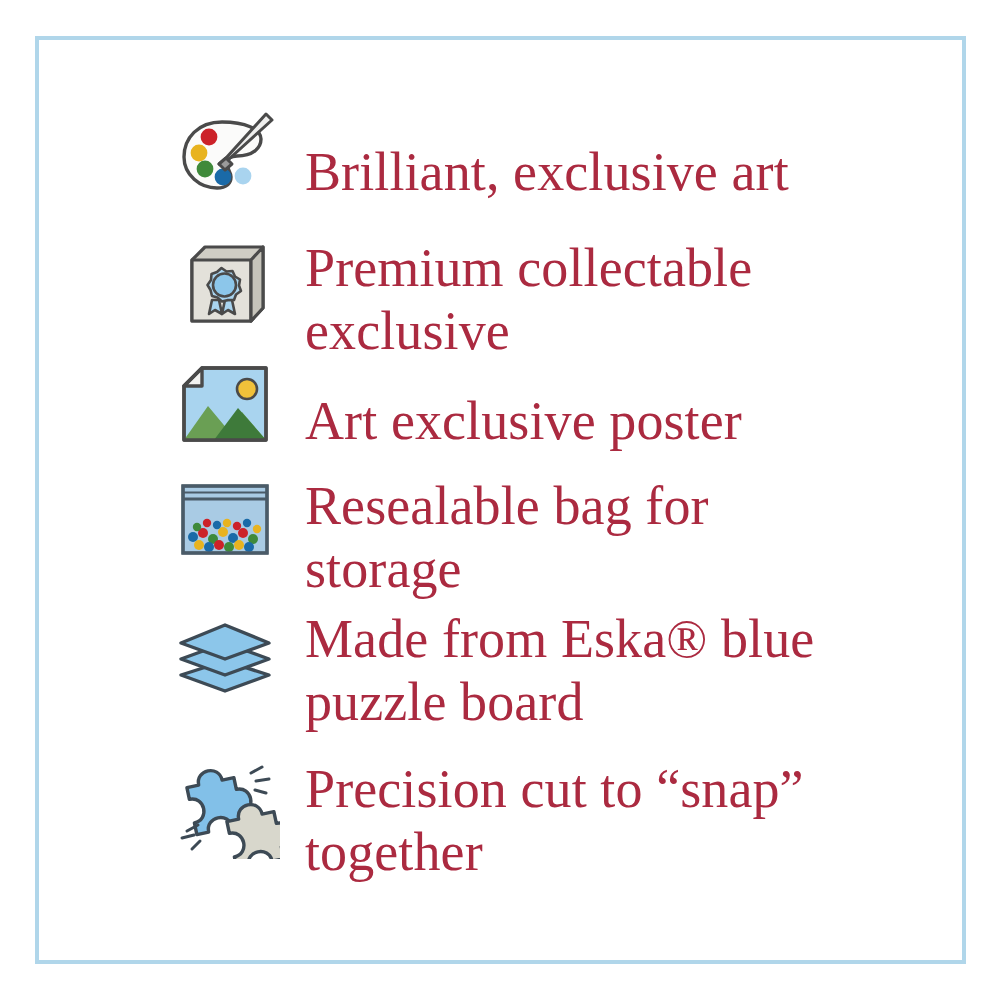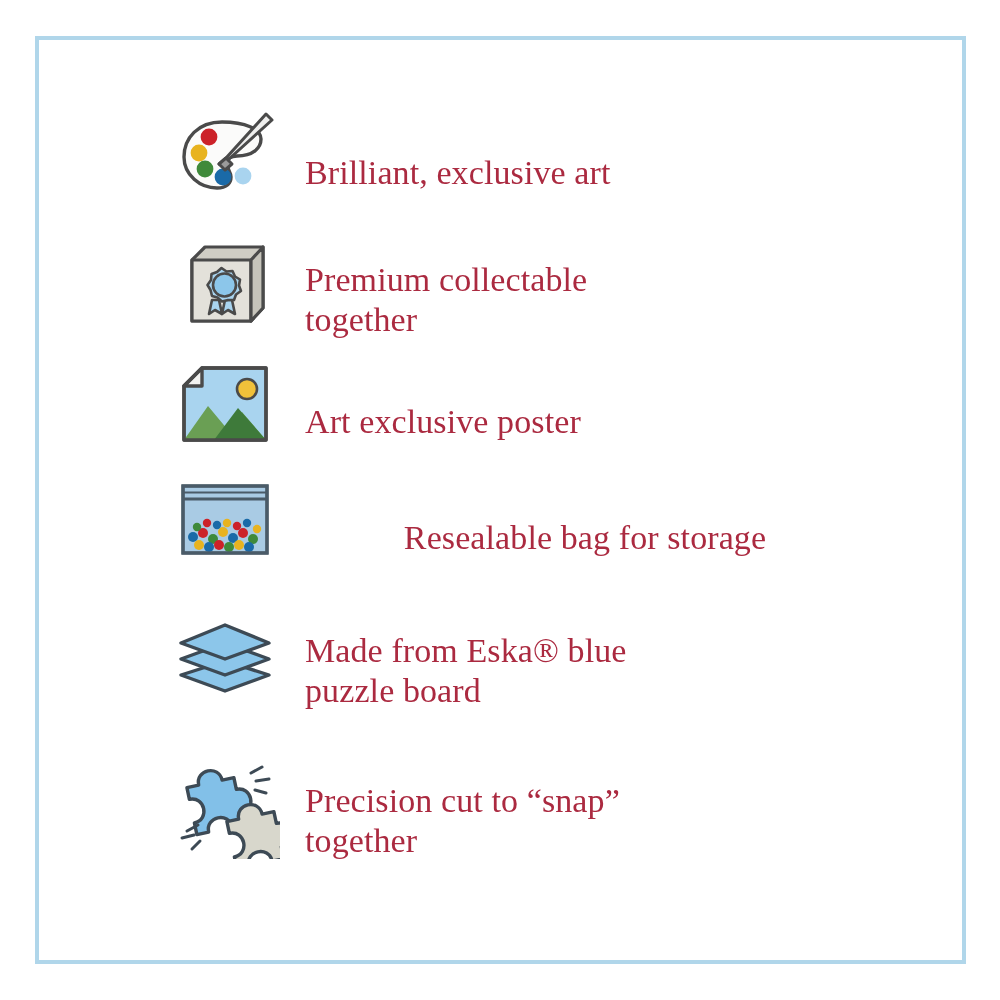--- a/index.html
+++ b/index.html
@@ -50,33 +50,33 @@
     align-items: center;
     justify-content: center;
   }
 
   .icon-cell svg { display: block; }
 
   .label-cell {
     flex: 1 1 auto;
     padding-left: 20px;
     color: #ab2a40;
-    font-size: 34px;
+    font-size: 54px;
     line-height: 1.17;
     font-weight: 400;
     letter-spacing: 0.1px;
     white-space: pre-line;
     margin-top: 36px;
   }
 
   
   .row-0 { height: 126px; }
   .row-1 { height: 128px; }
   .row-2 { height: 116px; }
-  .row-3 { height: 116px; text-align: center; }
+  .row-3 { height: 116px; }
   .row-4 { height: 150px; }
   .row-5 { height: 150px; }
 </style>
 </head>
 <body>
 
 <div id="page">
   <div id="frame"></div>
 
   <div id="feature-list">
@@ -103,21 +103,21 @@
           <path d="M17 30 L30 17 L88 17 L88 78 L76 91 L17 91 Z" fill="#cfcdc4" stroke="#4a4a4a" stroke-width="3.2" stroke-linejoin="round"></path>
           <path d="M17 30 L76 30 L76 91 L17 91 Z" fill="#e3e1da" stroke="#4a4a4a" stroke-width="3.2" stroke-linejoin="round"></path>
           <path d="M76 30 L88 17 L88 78 L76 91 Z" fill="#c6c4bb" stroke="#4a4a4a" stroke-width="3.2" stroke-linejoin="round"></path>
           <path d="M37 70 L44 70 L47 84 L40 80 L34 84 Z" fill="#a9d4ef" stroke="#4a4a4a" stroke-width="2.6" stroke-linejoin="round"></path>
           <path d="M50 70 L57 70 L60 84 L53 80 L47 84 Z" fill="#a9d4ef" stroke="#4a4a4a" stroke-width="2.6" stroke-linejoin="round"></path>
           <path d="M46.5 38 L51.5 41.5 L57.5 41 L60 46.5 L65 49.5 L64 55.5 L66 61 L61 64.5 L59 70 L53 70 L47 71.5 L42.5 67.5 L37 66 L35.5 60 L32.5 55 L36 50 L36.5 44 L42 42 Z" fill="#a9d4ef" stroke="#4a4a4a" stroke-width="2.6" stroke-linejoin="round"></path>
           <circle cx="49.5" cy="55" r="11.5" fill="#8cc6ea" stroke="#4a4a4a" stroke-width="2.6"></circle>
         </svg>
       </div>
       <div class="label-cell">Premium collectable
-together</div>
+exclusive</div>
     </div>
 
     <div class="feature-row row-2">
       <div class="icon-cell">
         <svg width="102" height="92" viewBox="0 0 102 92">
           <path d="M28 10 L92 10 L92 82 L10 82 L10 28 Z" fill="#a9d4ef" stroke="#4a4a4a" stroke-width="3.4" stroke-linejoin="round"></path>
           <path d="M28 10 L28 28 L10 28 Z" fill="#f3f3f1" stroke="#4a4a4a" stroke-width="3.4" stroke-linejoin="round"></path>
           <circle cx="73" cy="31" r="10" fill="#f0c13a" stroke="#4a4a4a" stroke-width="2.6"></circle>
           <path d="M10 82 L34 48 L54 72 L68 54 L92 82 Z" fill="#6a9f54" stroke="none"></path>
           <path d="M40 82 L64 50 L92 82 Z" fill="#3e7a3a" stroke="none"></path>

